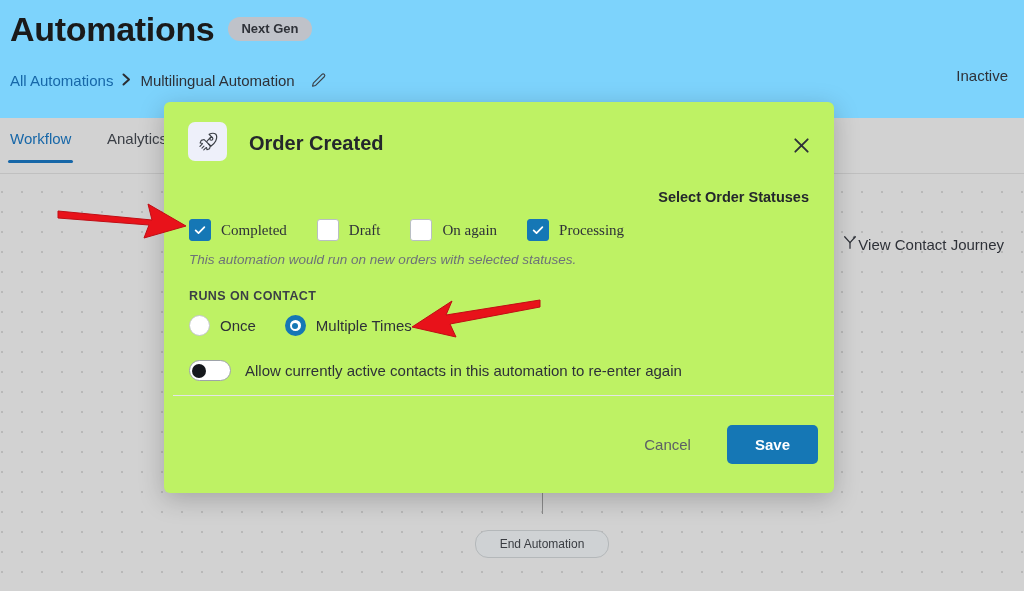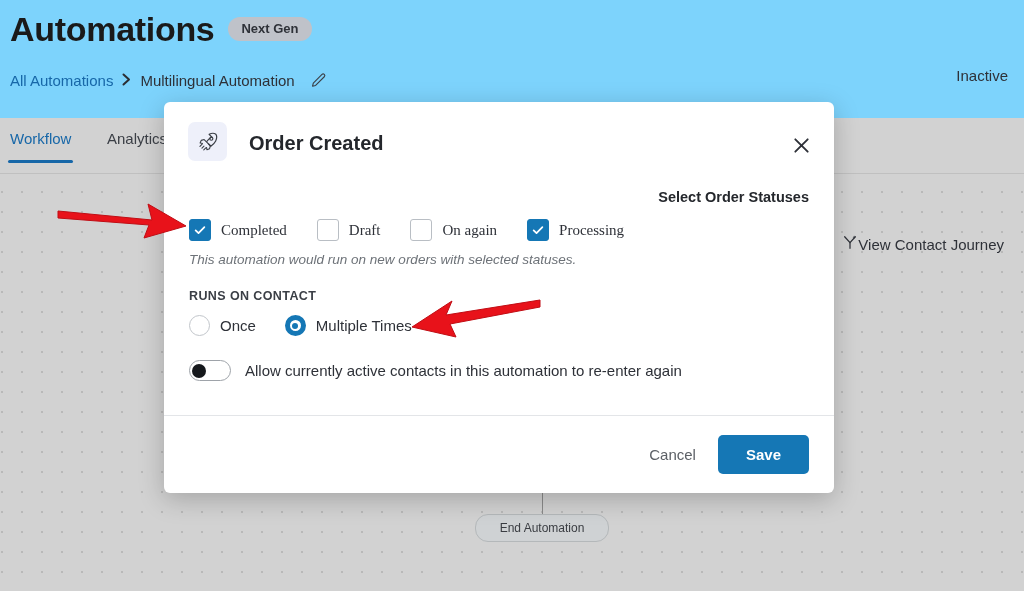--- a/index.html
+++ b/index.html
@@ -136,20 +136,21 @@
     color: #2e3138;
     cursor: pointer;
   }
   .end-node-wrap {
     position: absolute;
     left: 476px; top: 318px;
     width: 132px;
     display: flex;
     flex-direction: column;
     align-items: center;
+    gap: 16px;
   }
   .connector-line {
     width: 1px;
     height: 22px;
     background: #8a8a8a;
   }
   .end-node {
     margin-top: 0px;
     width: 132px;
     height: 26px;
@@ -163,21 +164,21 @@
     color: #3a3d42;
     cursor: pointer;
   }
 
   
   .modal {
     position: absolute;
     left: 164px; top: 102px;
     width: 670px;
     height: 391px;
-    background: #ffffff;
+    background: #bef264;
     border-radius: 6px;
     box-shadow: 0 6px 26px rgba(0,0,0,0.22);
     overflow: hidden;
   }
   .modal-header {
     position: absolute;
     left: 0; top: 0;
     width: 670px;
     height: 72px;
   }
@@ -333,30 +334,30 @@
     width: 14px; height: 14px;
     border-radius: 50%;
     background: #15181c;
   }
   .toggle-label {
     font-size: 15px;
     color: #2e3138;
   }
   .modal-footer {
     position: absolute;
-    left: 0; bottom: 0;
+    left: 9px; bottom: 0;
     width: 670px;
-    height: 78px;
+    height: 98px;
     border-top: 1px solid #e3e5e8;
     display: flex;
     align-items: center;
     justify-content: flex-end;
     padding-right: 25px;
     box-sizing: border-box;
-    gap: 8px;
+    gap: 22px;
   }
   .btn-cancel {
     font-size: 15px;
     color: #5c6066;
     background: transparent;
     border: none;
     padding: 10px 14px;
     cursor: pointer;
     font-family: inherit;
   }

